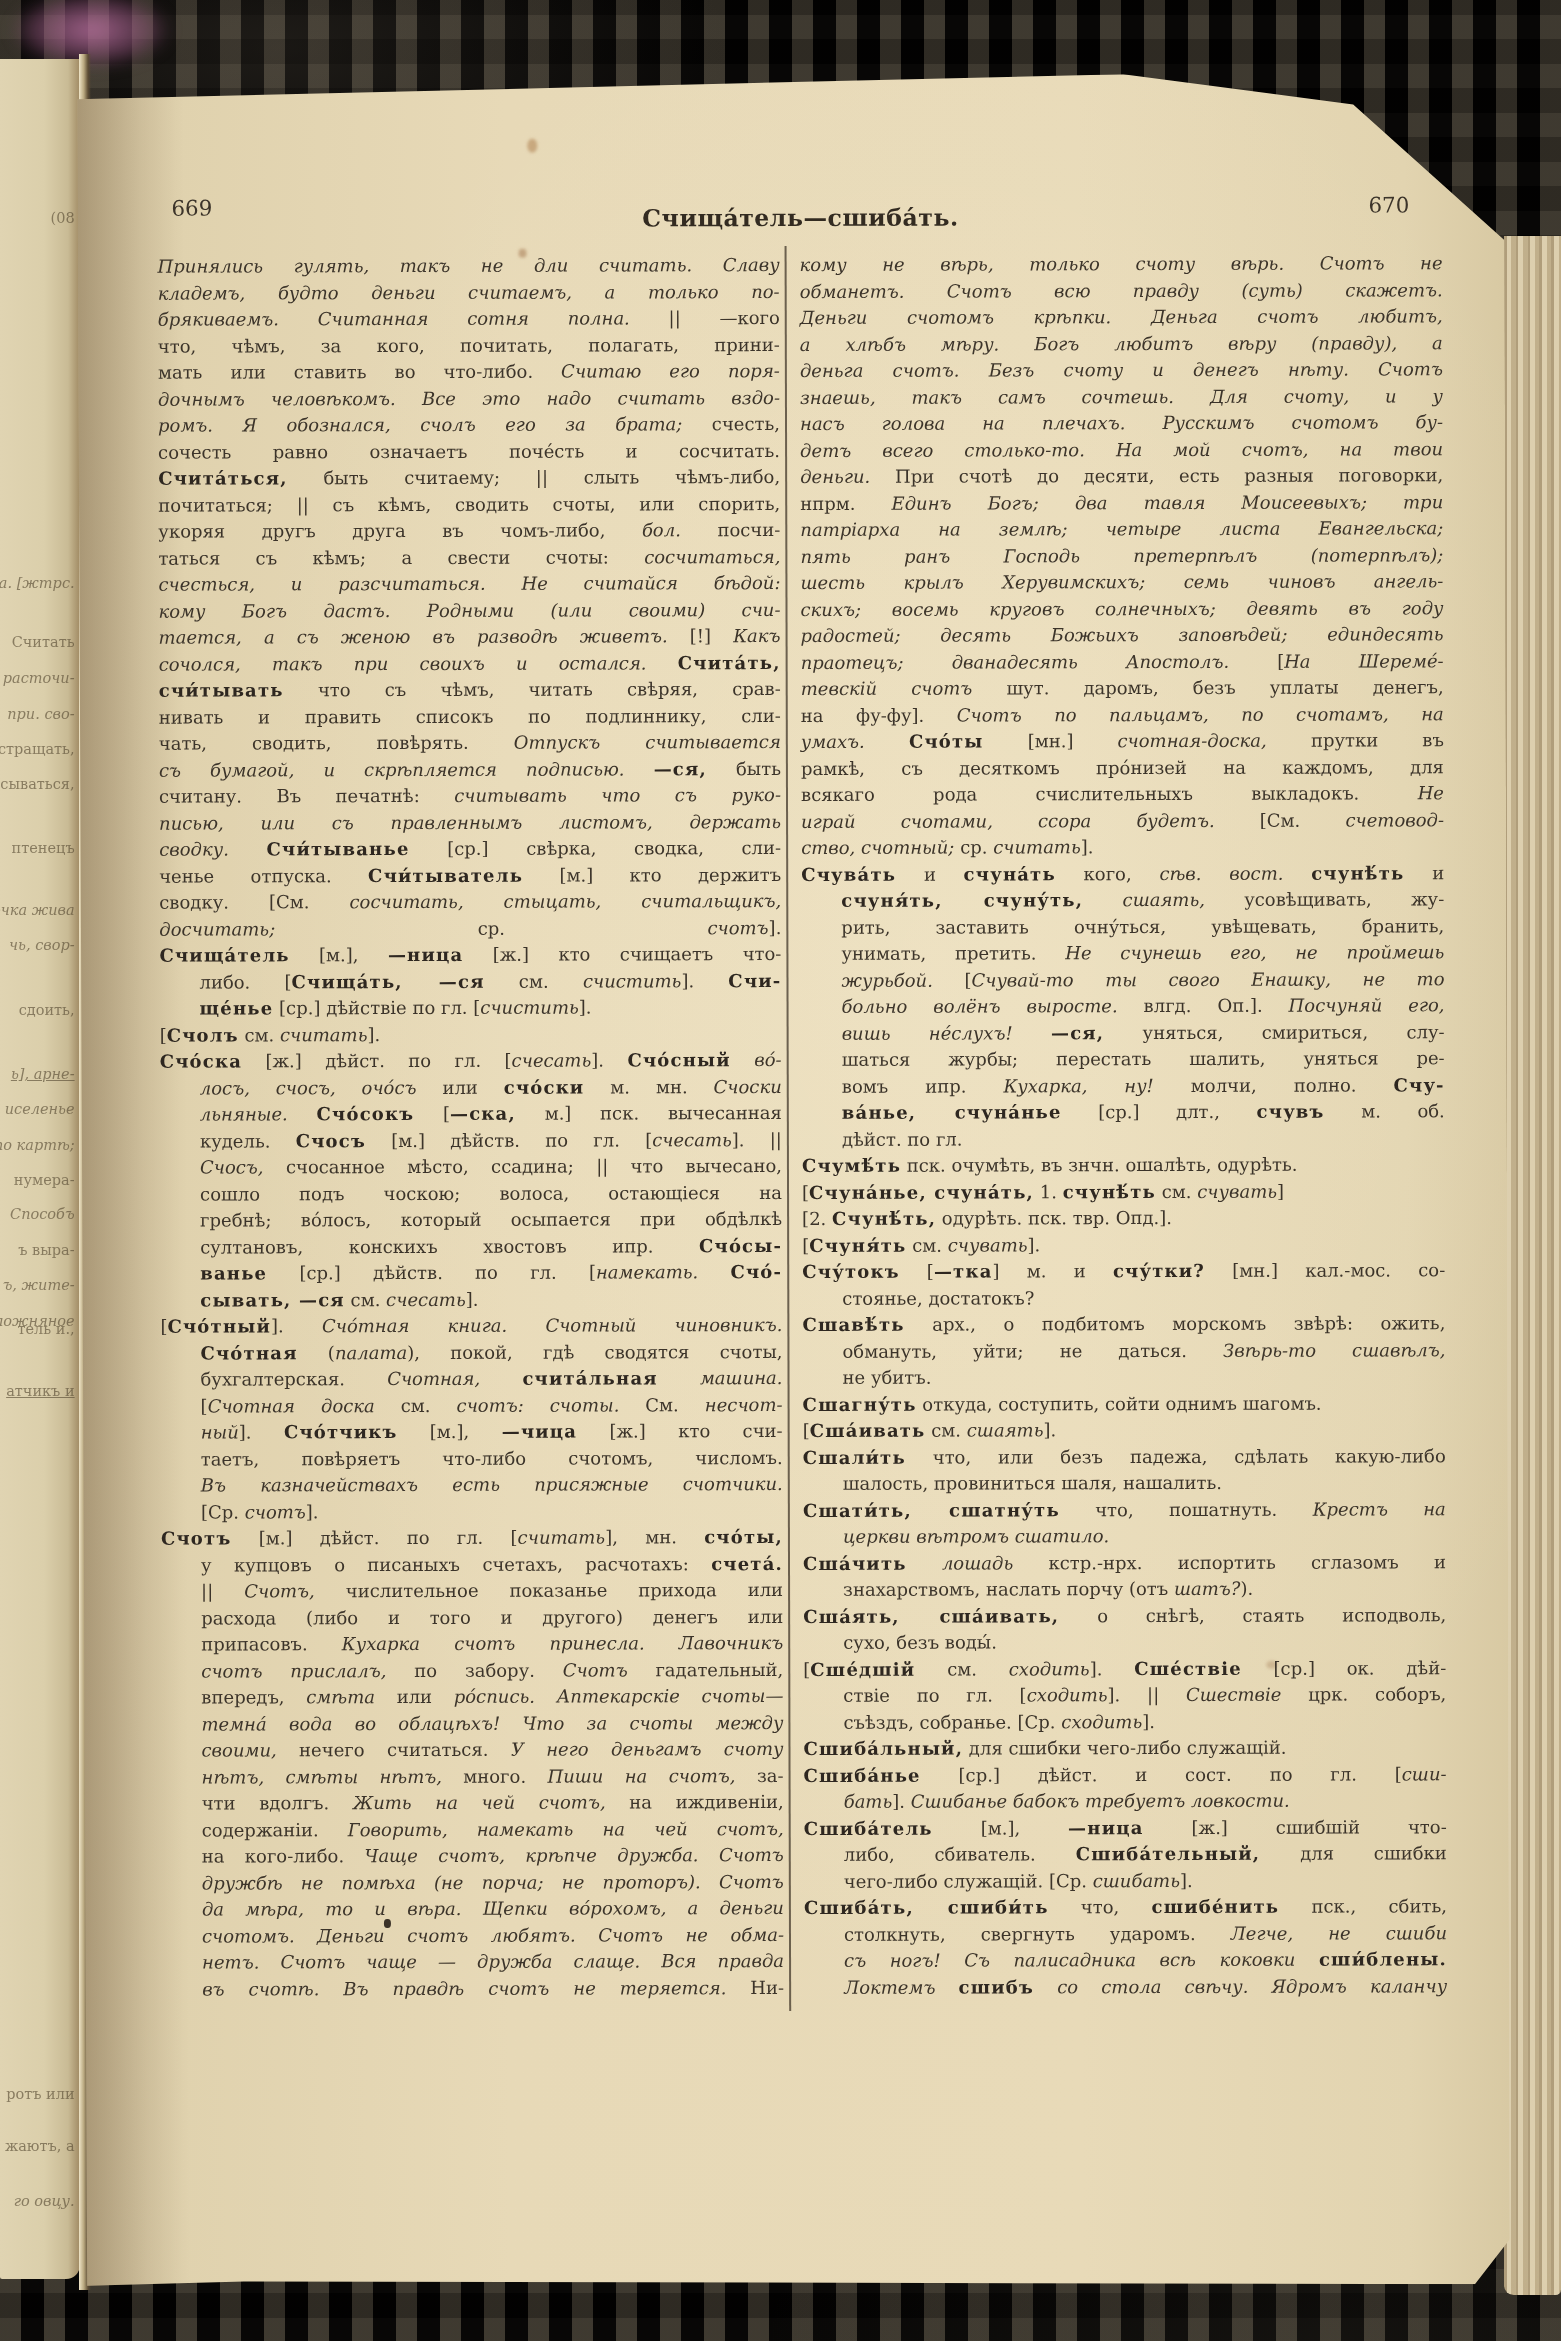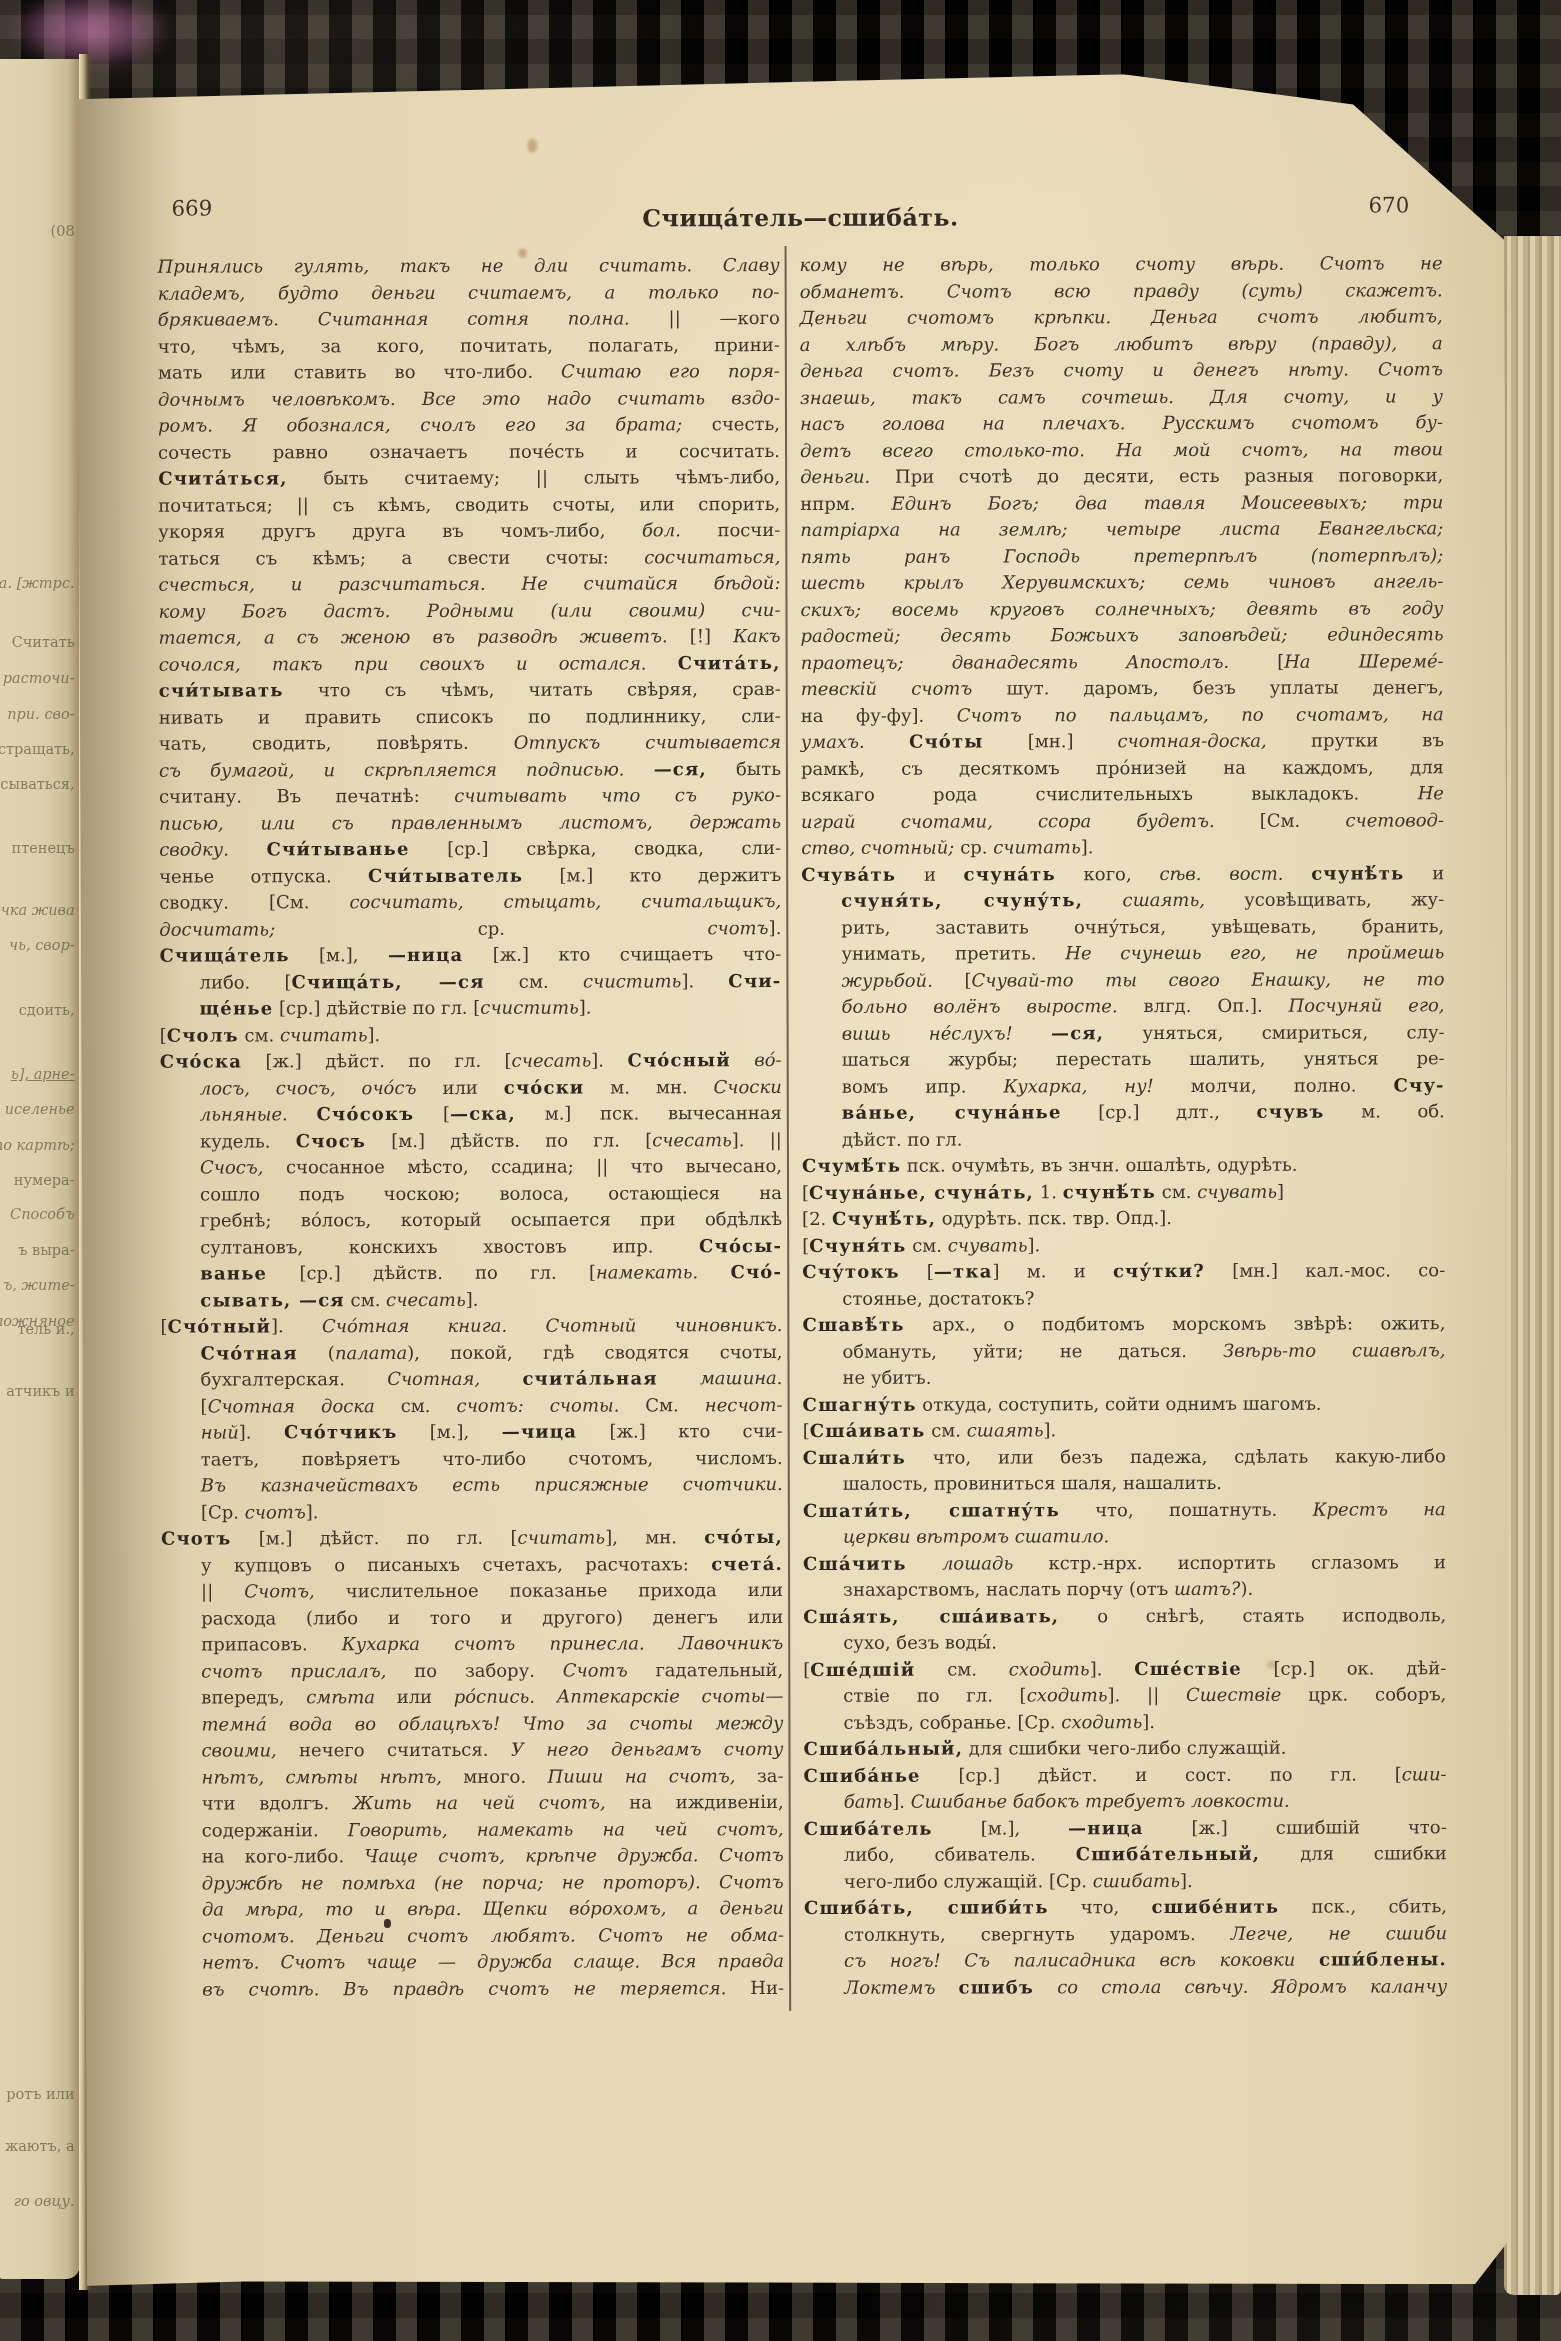--- a/index.html
+++ b/index.html
@@ -16,41 +16,41 @@
                radial-gradient(804px 375px at 85% 100%, rgba(90,84,70,.15), transparent 70%);}
   #purple-smudge{position:absolute;left:-16px;top:-21.4px;width:214px;height:102px;
     background:radial-gradient(closest-side, rgba(186,112,160,.85), rgba(140,80,120,.45) 55%, transparent 75%);
     filter:blur(7.5px);}
   
   #left-page{position:absolute;left:0;top:59px;width:80px;height:2220px;
     background:linear-gradient(90deg,#e0d4b2 0%, #dbcfab 55%, #c9bb95 85%, #a08a63 100%);
     border-radius:0 0 14px 2.1px;}
   #left-page .frag{position:absolute;right:5.4px;font-size:14.5px;line-height:16px;
     color:rgba(84,71,49,.62);white-space:nowrap;font-style:italic;}
-  #left-page .frag:nth-of-type(1){top:164px;font-style:normal;margin-left:40px;}
+  #left-page .frag:nth-of-type(1){top:151px;font-style:normal;margin-left:40px;}
   #left-page .frag:nth-of-type(2){top:516px;}
   #left-page .frag:nth-of-type(3){top:575px;font-style:normal;}
   #left-page .frag:nth-of-type(4){top:611px;}
   #left-page .frag:nth-of-type(5){top:647px;}
   #left-page .frag:nth-of-type(6){top:682px;font-style:normal;}
   #left-page .frag:nth-of-type(7){top:717px;font-style:normal;}
   #left-page .frag:nth-of-type(8){top:781px;font-style:normal;}
   #left-page .frag:nth-of-type(9){top:843px;}
   #left-page .frag:nth-of-type(10){top:878px;}
   #left-page .frag:nth-of-type(11){top:943px;font-style:normal;}
   #left-page .frag:nth-of-type(12){top:1007px;text-decoration:underline;}
   #left-page .frag:nth-of-type(13){top:1042px;}
   #left-page .frag:nth-of-type(14){top:1078px;}
   #left-page .frag:nth-of-type(15){top:1113px;font-style:normal;}
   #left-page .frag:nth-of-type(16){top:1147px;}
   #left-page .frag:nth-of-type(17){top:1183px;font-style:normal;}
   #left-page .frag:nth-of-type(18){top:1218px;}
   #left-page .frag:nth-of-type(19){top:1254px;}
   #left-page .frag:nth-of-type(20){top:1262px;font-style:normal;}
-  #left-page .frag:nth-of-type(21){top:1324px;font-style:normal;}
+  #left-page .frag:nth-of-type(21){top:1324px;font-style:normal;text-decoration:underline;}
   #left-page .frag:nth-of-type(22){top:2027px;font-style:normal;}
   #left-page .frag:nth-of-type(23){top:2079px;font-style:normal;}
   #left-page .frag:nth-of-type(24){top:2134px;}
   #page-edge-gap{position:absolute;left:79px;top:54px;width:11.8px;height:2236px;
     background:linear-gradient(90deg,#efe5c8 0%,#b9a87f 40%,#5c4c34 75%, rgba(40,32,20,.0) 100%);}
   
   #right-stack{position:absolute;left:1504px;top:236px;width:57px;height:2059px;
     background-color:#cfbf9b;
     background-image:repeating-linear-gradient(90deg, rgba(125,103,70,.38) 0 2.7px, rgba(232,220,190,.55) 2.7px 7.5px, rgba(150,128,92,.25) 7.5px 11.8px);
     border-radius:0 0 5.4px 9.7px;}

